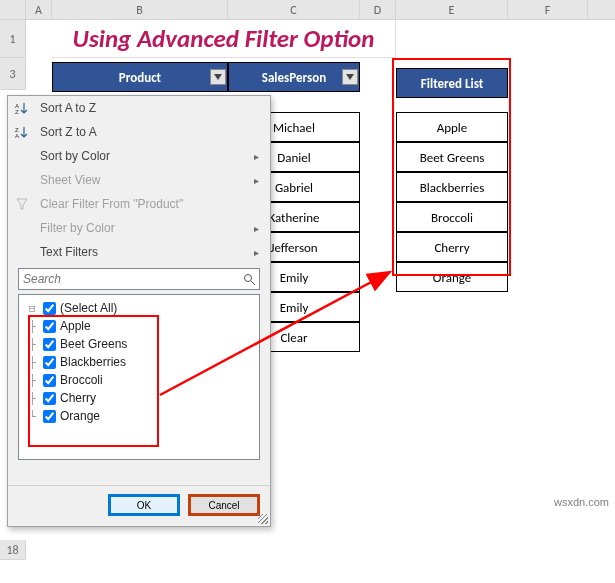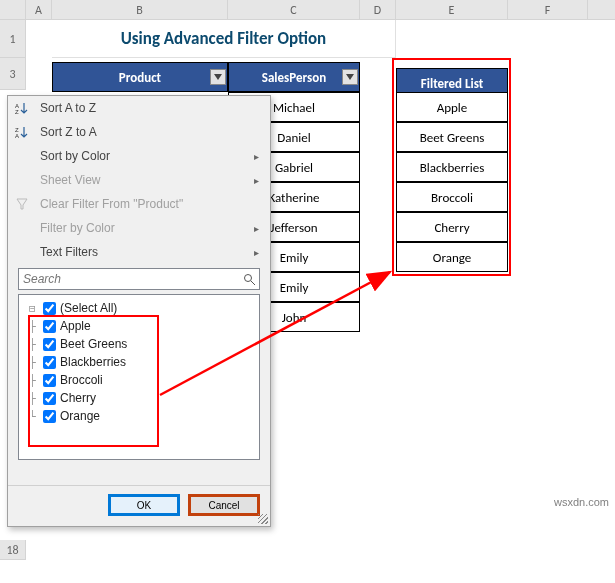--- a/index.html
+++ b/index.html
@@ -12,23 +12,23 @@
       overflow: hidden;
       font-size: 13px;
     }
     .sheet { position: relative; }
     .col-headers { display: flex; height: 20px; background: #e6e6e6; border-bottom: 1px solid #d4d4d4; }
     .row-headers { position: absolute; top: 20px; left: 0; width: 26px; }
     .row-h { height: 29px; display: flex; align-items: center; justify-content: center; background: #e6e6e6; color: #666; font-size: 12px; border-right: 1px solid #d4d4d4; border-bottom: 1px solid #d4d4d4; }
     .col-h { display: flex; align-items: center; justify-content: center; color: #666; font-size: 12px; border-right: 1px solid #d4d4d4; }
     .grid { position: absolute; top: 20px; left: 26px; right: 0; bottom: 0; }
     .cell { position: absolute; border-right: 1px solid #e0e0e0; border-bottom: 1px solid #e0e0e0; display: flex; align-items: center; justify-content: center; }
-    .title { font-weight: bold; color: #0c4a6e; font-size: 17px; justify-content: center; }
+    .title { font-style: italic; font-weight: bold; color: #be185d; font-size: 25px; justify-content: center; }
     .th { background: #305496; color: #fff; font-weight: bold; border: 1px solid #000; display: flex; align-items: center; justify-content: center; }
-    .td { background: #fff; border: 1px solid #000; display: flex; align-items: center; justify-content: center; }
+    .td { background: #fff; border: 1px solid #000; display: flex; align-items: center; justify-content: center; margin-top: 20px; }
     .filter-btn { position: absolute; right: 1px; top: 50%; transform: translateY(-50%); width: 16px; height: 16px; background: #e3e3e3; border: 1px solid #888; display: flex; align-items: center; justify-content: center; cursor: pointer; }
     .filter-btn svg { width: 8px; height: 6px; }
     .red-box { border: 2.5px solid #ff0000; position: absolute; pointer-events: none; }
     
     .dropdown {
       position: absolute;
       left: 7px; top: 95px;
       width: 264px; height: 432px;
       background: #f0f0f0;
       border: 1px solid #a0a0a0;
@@ -99,21 +99,21 @@
       <span>Filtered List</span>
     </div>
 
     <div class="td" style="position:absolute;left:202px;top:72px;width:132px;height:30px">Michael</div>
     <div class="td" style="position:absolute;left:202px;top:102px;width:132px;height:30px">Daniel</div>
     <div class="td" style="position:absolute;left:202px;top:132px;width:132px;height:30px">Gabriel</div>
     <div class="td" style="position:absolute;left:202px;top:162px;width:132px;height:30px">Katherine</div>
     <div class="td" style="position:absolute;left:202px;top:192px;width:132px;height:30px">Jefferson</div>
     <div class="td" style="position:absolute;left:202px;top:222px;width:132px;height:30px">Emily</div>
     <div class="td" style="position:absolute;left:202px;top:252px;width:132px;height:30px">Emily</div>
-    <div class="td" style="position:absolute;left:202px;top:282px;width:132px;height:30px">John</div>
+    <div class="td" style="position:absolute;left:202px;top:282px;width:132px;height:30px">Clear</div>
 
     <div class="td" style="position:absolute;left:370px;top:72px;width:112px;height:30px">Apple</div>
     <div class="td" style="position:absolute;left:370px;top:102px;width:112px;height:30px">Beet Greens</div>
     <div class="td" style="position:absolute;left:370px;top:132px;width:112px;height:30px">Blackberries</div>
     <div class="td" style="position:absolute;left:370px;top:162px;width:112px;height:30px">Broccoli</div>
     <div class="td" style="position:absolute;left:370px;top:192px;width:112px;height:30px">Cherry</div>
     <div class="td" style="position:absolute;left:370px;top:222px;width:112px;height:30px">Orange</div>
   </div>
 </div>
 

